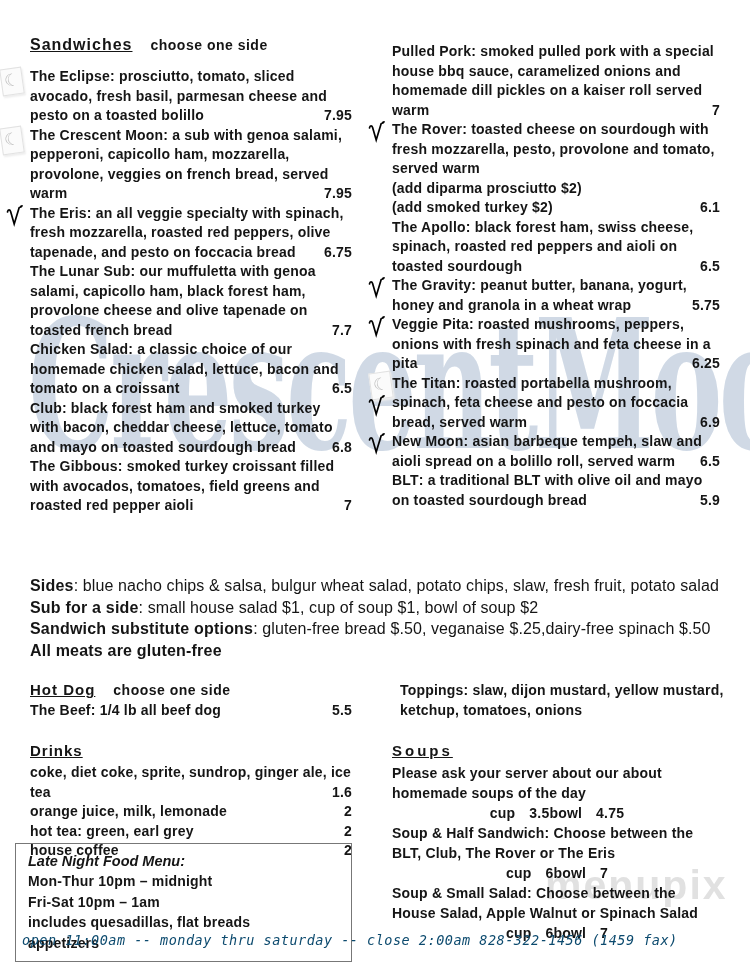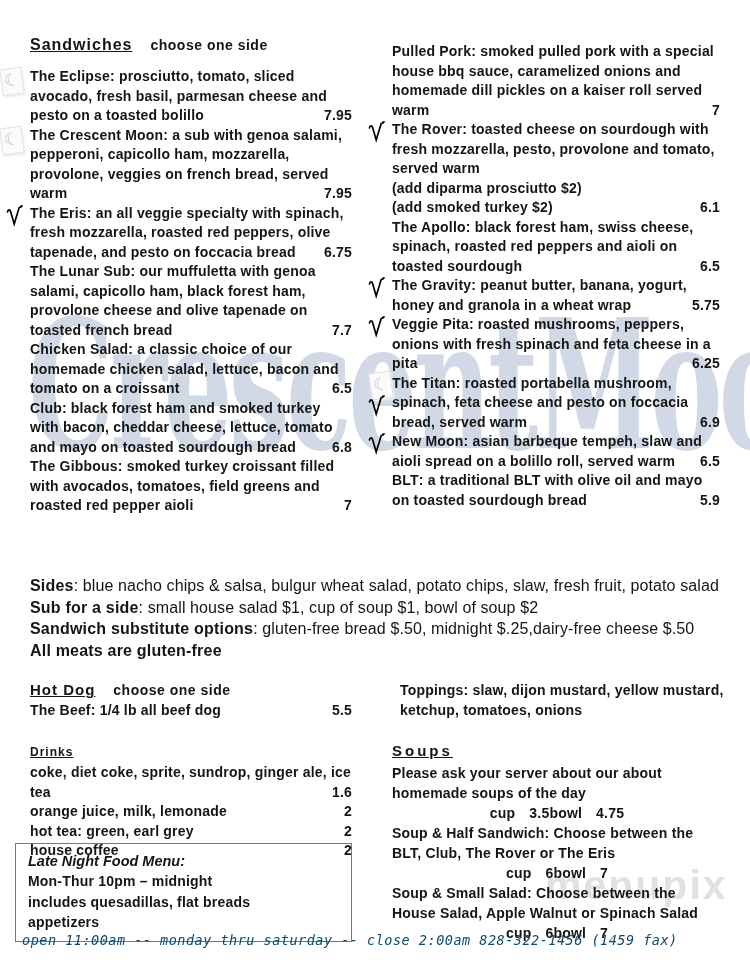--- a/index.html
+++ b/index.html
@@ -171,42 +171,42 @@
   </div>
   <div class="item">
     <b>BLT</b><span class="ds">: a traditional BLT with olive oil and mayo on toasted sourdough bread</span>
     <span class="price">5.9</span>
   </div>
 </div>
 
 <div class="abs layer" style="left:30px;top:575px;width:705px;">
   <div class="note"><b>Sides</b><span>: blue nacho chips &amp; salsa, bulgur wheat salad, potato chips, slaw, fresh fruit, potato salad</span></div>
   <div class="note"><b>Sub for a side</b><span>: small house salad $1, cup of soup $1, bowl of soup $2</span></div>
-  <div class="note"><b>Sandwich substitute options</b><span>: gluten-free bread $.50, midnight $.25,dairy-free cheese $.50</span></div>
+  <div class="note"><b>Sandwich substitute options</b><span>: gluten-free bread $.50, veganaise $.25,dairy-free spinach $.50</span></div>
   <div class="note"><b>All meats are gluten-free</b><span></span></div>
 </div>
 
 <div class="abs layer col" style="left:30px;top:681px;">
   <div>
     <span class="sec-title" style="font-size:15px;">Hot Dog</span><span class="sec-sub">choose one side</span>
   </div>
   <div class="item" style="margin-top:2px;">
     <b>The Beef</b><span class="ds">: 1/4 lb all beef dog</span>
     <span class="price">5.5</span>
   </div>
 </div>
 
 <div class="abs layer" style="left:400px;top:681px;width:328px;">
   <div class="item">
     <b>Toppings</b><span class="ds">: slaw, dijon mustard, yellow mustard, ketchup, tomatoes, onions</span>
   </div>
 </div>
 
 <div class="abs layer col" style="left:30px;top:742px;">
-  <div><span class="sec-title" style="font-size:12px;">Drinks</span></div>
+  <div><span class="sec-title" style="font-size:15px;">Drinks</span></div>
   <div style="margin-top:3px;">
     <div class="item">
       <span class="ds">coke, diet coke, sprite, sundrop, ginger ale, ice tea</span>
       <span class="price">1.6</span>
     </div>
     <div class="item">
       <span class="ds">orange juice, milk, lemonade</span>
       <span class="price">2</span>
     </div>
     <div class="item">
@@ -239,16 +239,17 @@
   </div>
   <div class="cuprow">
     <span><span>cup</span><span class="v">6</span></span>
     <span><span>bowl</span><span class="v">7</span></span>
   </div>
 </div>
 
 <div class="late-box layer">
   <div class="late-title">Late Night Food Menu:</div>
   <div class="late-line">Mon-Thur 10pm – midnight</div>
+  <div class="late-line">Fri-Sat 10pm – 1am</div>
   <div class="late-line">includes quesadillas, flat breads appetizers</div>
 </div>
 
 <div class="footer layer">open 11:00am -- monday thru saturday -- close 2:00am  828-322-1456  (1459 fax)</div>
 
 </body></html>

